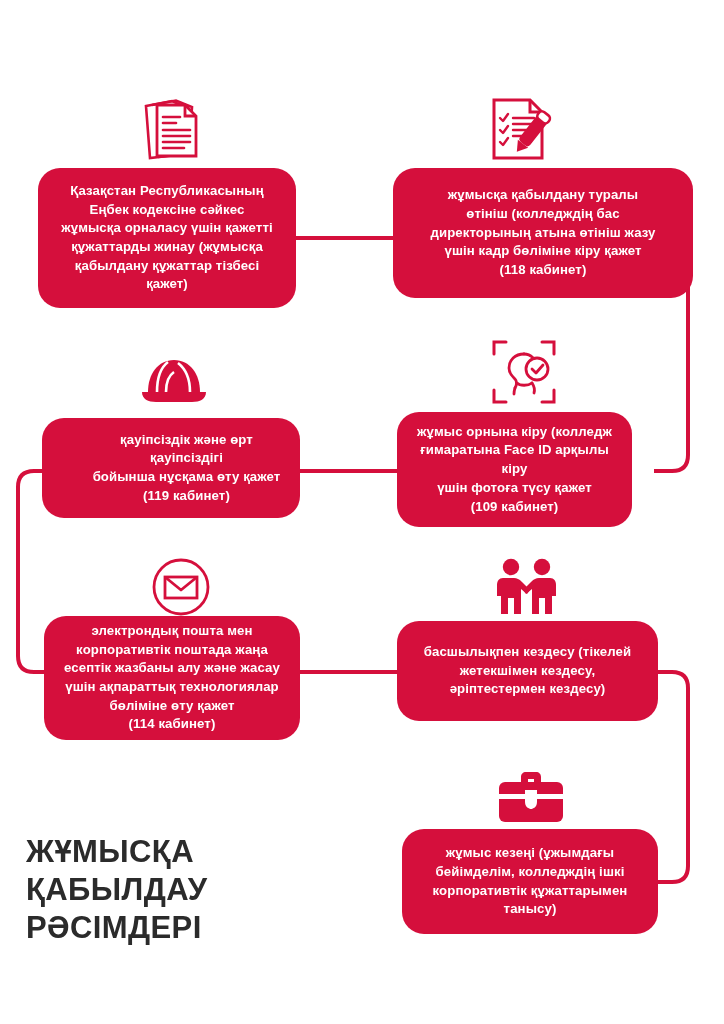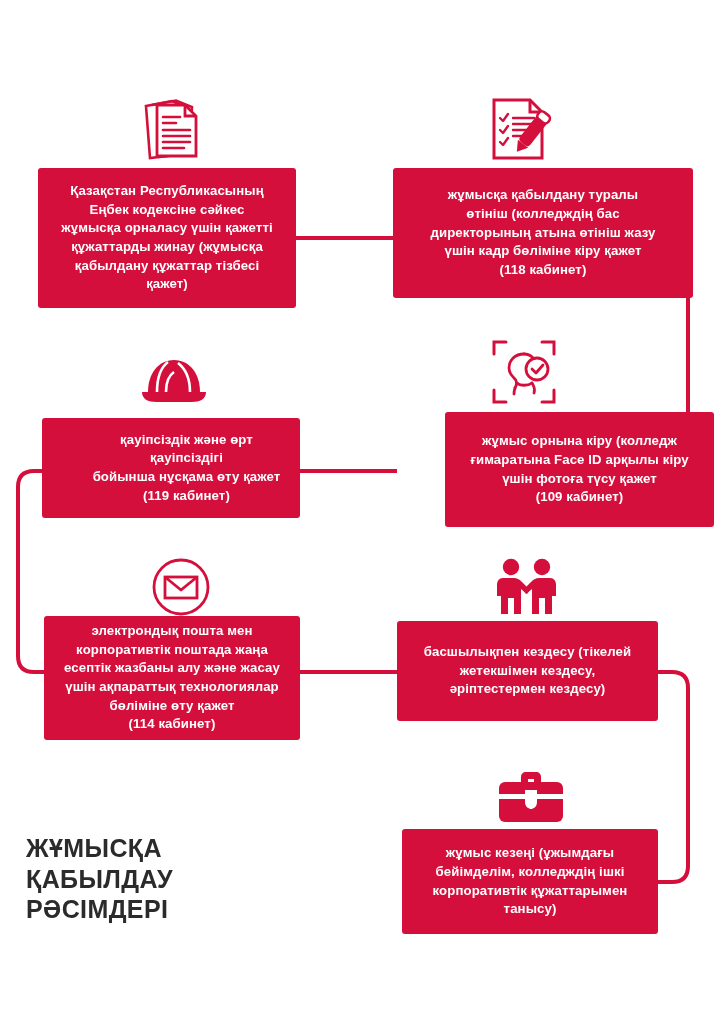--- a/index.html
+++ b/index.html
@@ -12,21 +12,21 @@
   #canvas{position:relative;width:724px;height:1024px;}
 
   svg.connectors{
     position:absolute;left:0;top:0;width:724px;height:1024px;
     pointer-events:none;
   }
 
   .node{
     position:absolute;
     background:#D50F3C;
-    border-radius:3px;
+    border-radius:22px;
     color:#ffffff;
     display:flex;align-items:center;justify-content:center;
     text-align:center;
     box-sizing:border-box;
     padding:10px 14px;
     z-index:3;
   }
   .node .txt{
     font-size:13.2px;
     line-height:1.42;
@@ -39,21 +39,21 @@
     position:absolute;
     z-index:4;
     display:block;
   }
 
   .title{
     position:absolute;
     left:26px;top:833px;
     width:300px;
     color:#2b2b2b;
-    font-size:25px;
+    font-size:31px;
     font-weight:800;
     line-height:1.22;
     letter-spacing:.4px;
     white-space:pre-line;
     z-index:5;
   }
 </style>
 </head>
 <body>
 
@@ -182,21 +182,21 @@
 үшін кадр бөліміне кіру қажет
 (118 кабинет)</span>
   </div>
 
   <div class="node" style="left:42px;top:418px;width:258px;height:100px;padding-left:45px;">
     <span class="txt">қауіпсіздік және өрт қауіпсіздігі
 бойынша нұсқама өту қажет
 (119 кабинет)</span>
   </div>
 
-  <div class="node" style="left:397px;top:412px;width:269px;height:115px;margin-left:48px;">
+  <div class="node" style="left:397px;top:412px;width:235px;height:115px;">
     <span class="txt">жұмыс орнына кіру (колледж
 ғимаратына Face ID арқылы кіру
 үшін фотоға түсу қажет
 (109 кабинет)</span>
   </div>
 
   <div class="node" style="left:44px;top:616px;width:256px;height:124px;text-align:center;">
     <span class="txt">электрондық пошта мен
 корпоративтік поштада жаңа
 есептік жазбаны алу және жасау

